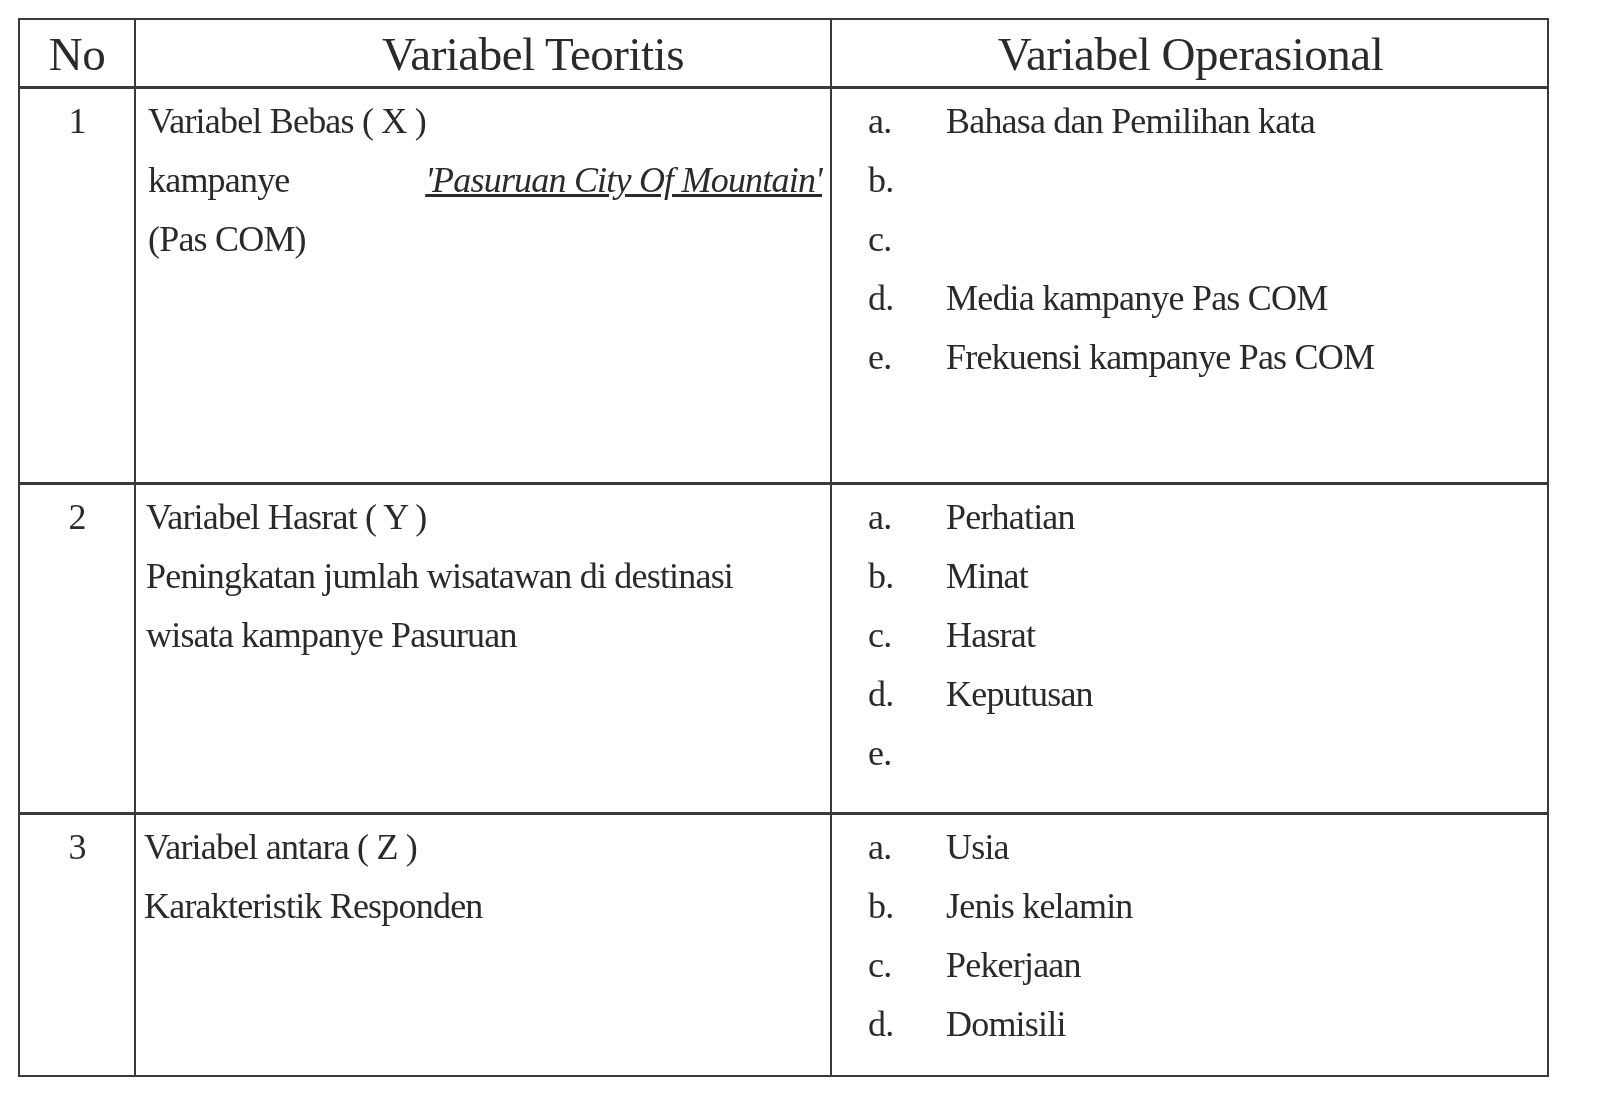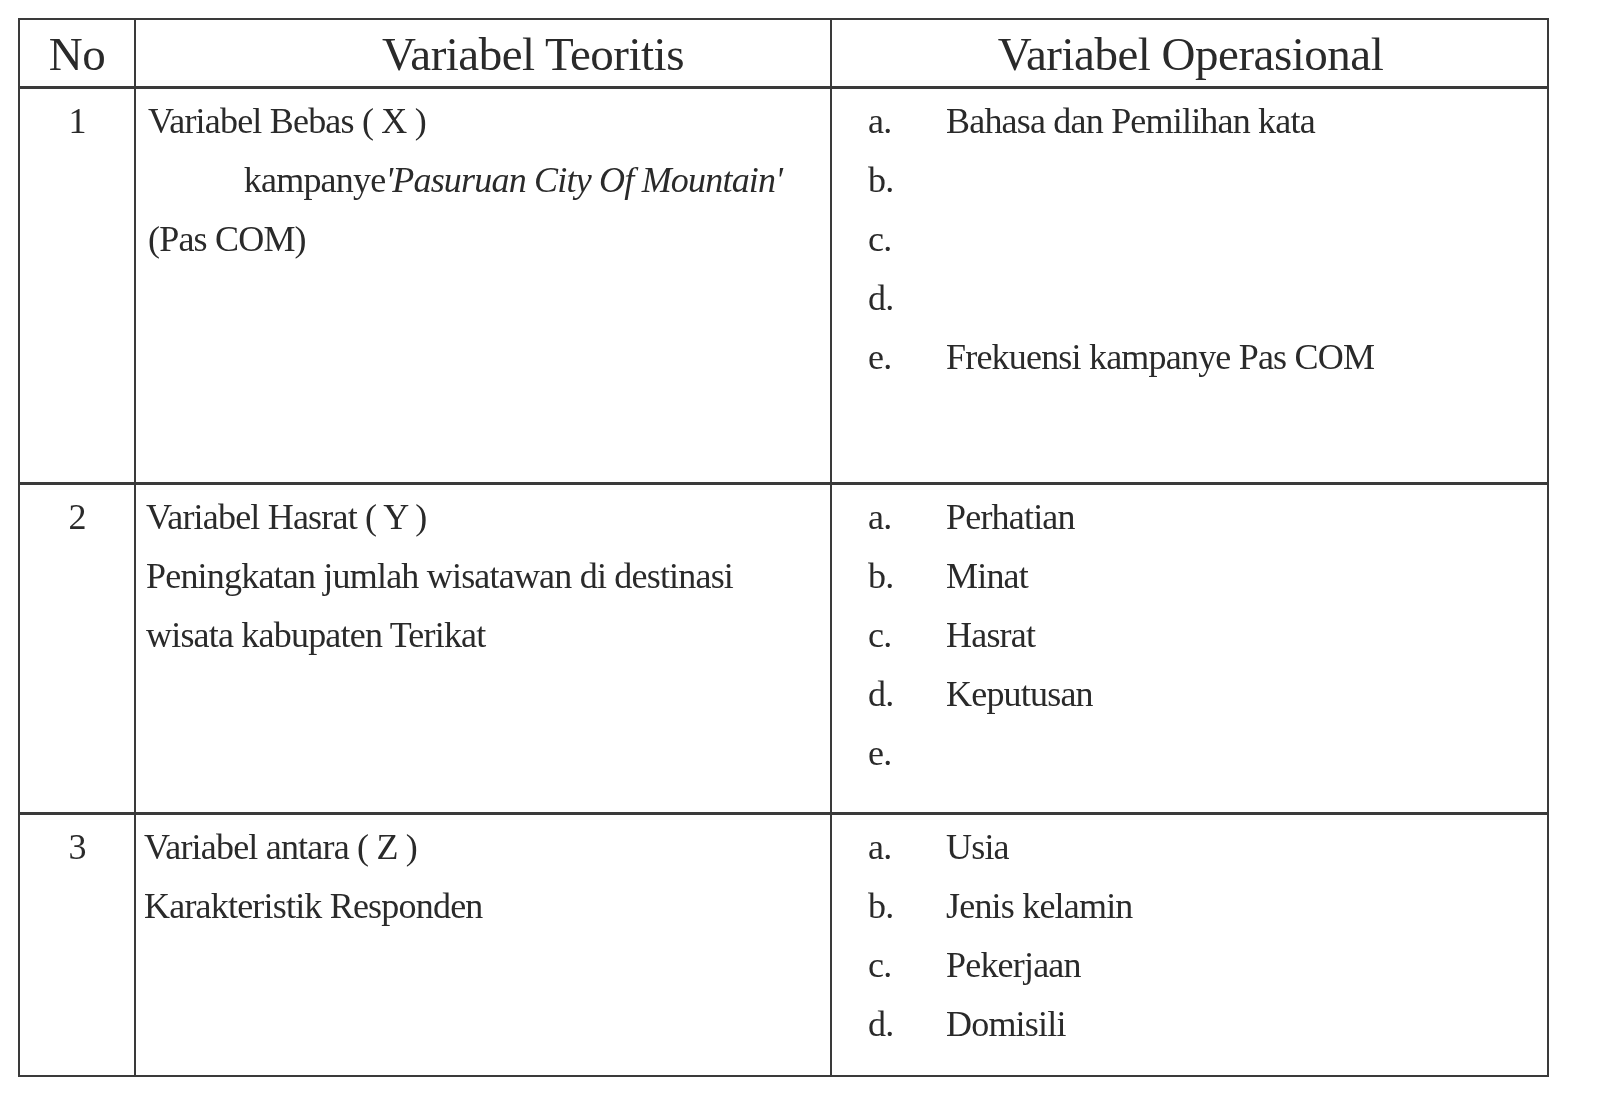--- a/index.html
+++ b/index.html
@@ -8,22 +8,22 @@
   .tbl { position: absolute; left: 18px; top: 18px; width: 1531px; height: 1059px;
          border: 2px solid #3a3a3a; box-sizing: border-box; }
   .vline { position: absolute; top: 0; bottom: 0; width: 2px; background: #3a3a3a; }
   .hline { position: absolute; left: 0; right: 0; height: 3px; background: #3a3a3a; }
   .hdr { position: absolute; top: 0; height: 68px; display: flex; align-items: center;
          justify-content: center; font-size: 47px; letter-spacing: -0.5px; }
   .cell { position: absolute; font-size: 36px; letter-spacing: -0.8px; line-height: 59px; }
   .no { text-align: center; }
   .ops-row { display: flex; }
   .ops-letter { width: 78px; display: inline-block; }
-  .italic { font-style: italic; }
-  .justify-line { display: flex; justify-content: center; width: 674px; margin-left: 28px; }
+  .italic { font-style: italic; text-decoration: underline; }
+  .justify-line { display: flex; justify-content: space-between; width: 674px; }
 </style>
 </head>
 <body>
 
 <div class="tbl">
 
   <div class="vline" style="left:114px"></div>
   <div class="vline" style="left:810px"></div>
 
   <div class="hline" style="top:66px"></div>
@@ -49,32 +49,33 @@
         <span>Bahasa dan Pemilihan kata</span>
       </div>
     <div class="ops-row">
         <span class="ops-letter">b.</span>
       </div>
     <div class="ops-row">
         <span class="ops-letter">c.</span>
       </div>
     <div class="ops-row">
         <span class="ops-letter">d.</span>
+        <span>Media kampanye Pas COM</span>
       </div>
     <div class="ops-row">
         <span class="ops-letter">e.</span>
         <span>Frekuensi kampanye Pas COM</span>
       </div>
   </div>
 
   <div class="cell no" style="left:0;width:114px;top:468px">2</div>
   <div class="cell" style="left:126px;top:468px">
     <div>Variabel Hasrat ( Y )</div>
     <div>Peningkatan jumlah wisatawan di destinasi</div>
-    <div>wisata kabupaten Terikat</div>
+    <div>wisata kampanye Pasuruan</div>
   </div>
   <div class="cell" style="left:848px;top:468px">
     <div class="ops-row">
         <span class="ops-letter">a.</span>
         <span>Perhatian</span>
       </div>
     <div class="ops-row">
         <span class="ops-letter">b.</span>
         <span>Minat</span>
       </div>

